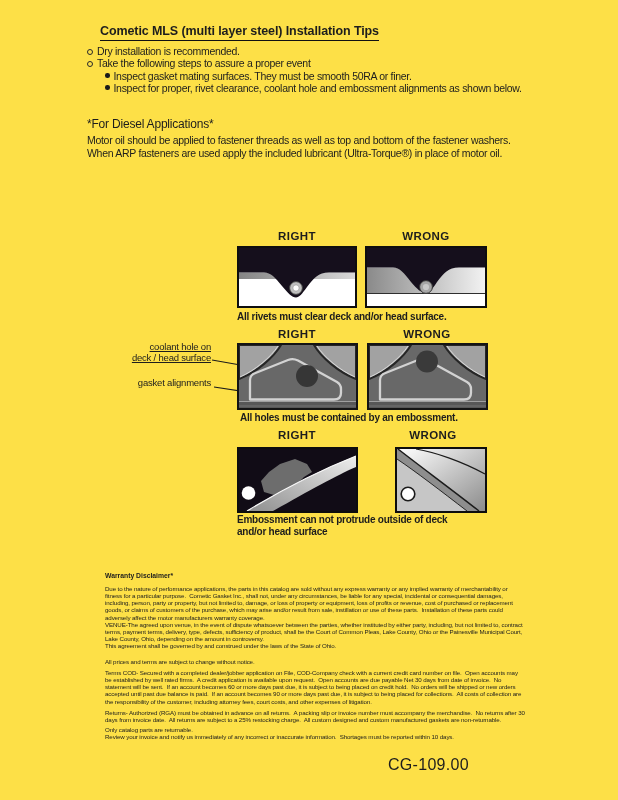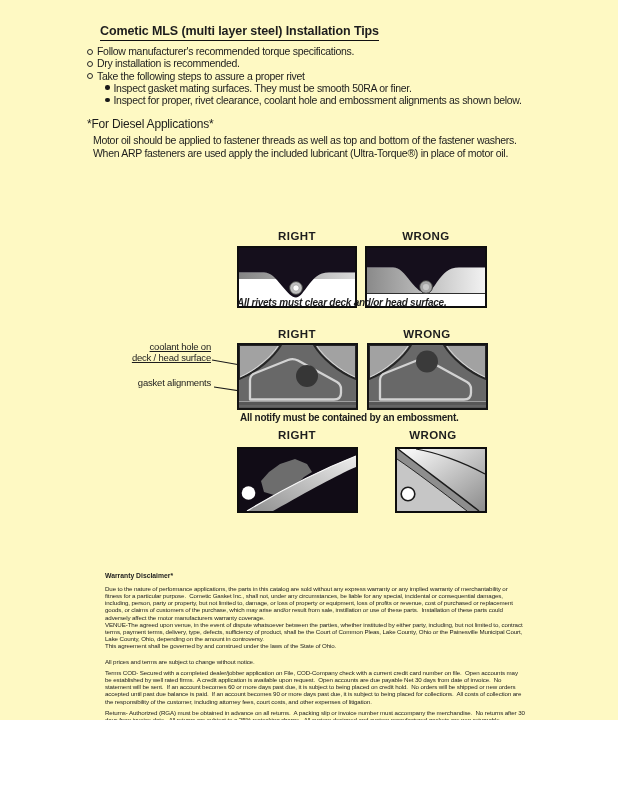--- a/index.html
+++ b/index.html
@@ -1,16 +1,16 @@
 <!DOCTYPE html>
 <html><head>
 <meta charset="utf-8">
 <style>
   html,body{margin:0;padding:0;background:#ffffff;}
-  .page{position:relative;width:618px;height:720px;background:#fef9c3;overflow:hidden;
+  .page{position:relative;width:618px;height:800px;background:#fde047;overflow:hidden;
         font-family:"Liberation Sans", sans-serif;color:#1d1d1d;}
   .abs{position:absolute;}
   .pre{white-space:pre-wrap;}
   .title{font-size:12.5px;font-weight:bold;letter-spacing:-0.1px;
          border-bottom:1.6px solid #111;padding-bottom:2px;}
   .body{font-size:10.5px;letter-spacing:-0.3px;line-height:12.9px;}
   .bullets{font-size:10.5px;letter-spacing:-0.3px;}
   .bullet-row{display:flex;align-items:flex-start;height:12.3px;}
   .bullet-row.sub{margin-left:18px;}
   .marker-open{width:4px;height:4px;border:1px solid #2a2a2a;border-radius:50%;
@@ -29,42 +29,38 @@
 </head>
 <body>
 
 <div class="page">
 
   <div class="abs title" style="left:100px;top:24px;">Cometic MLS (multi layer steel) Installation Tips</div>
 
   <div class="abs bullets" style="left:87px;top:45px;">
     <div class="bullet-row">
       <span class="marker-open"></span>
-      <span>Follow manufacturer's recommended torque specifications.</span>
+      <span>Dry installation is recommended.</span>
     </div>
     <div class="bullet-row">
       <span class="marker-open"></span>
-      <span>Dry installation is recommended.</span>
-    </div>
-    <div class="bullet-row">
-      <span class="marker-open"></span>
-      <span>Take the following steps to assure a proper rivet</span>
+      <span>Take the following steps to assure a proper event</span>
     </div>
     <div class="bullet-row sub">
       <span class="marker-solid"></span>
       <span>Inspect gasket mating surfaces.  They must be smooth 50RA or finer.</span>
     </div>
     <div class="bullet-row sub">
       <span class="marker-solid"></span>
       <span>Inspect for proper, rivet clearance, coolant hole and embossment alignments as shown below.</span>
     </div>
   </div>
 
   <div class="abs diesel-head" style="left:87px;top:117px;">*For Diesel Applications*</div>
-  <div class="abs body pre" style="left:87px;top:134px;width:470px;margin-left:6px;">Motor oil should be applied to fastener threads as well as top and bottom of the fastener washers.
+  <div class="abs body pre" style="left:87px;top:134px;width:470px;">Motor oil should be applied to fastener threads as well as top and bottom of the fastener washers.
 When ARP fasteners are used apply the included lubricant (Ultra-Torque®) in place of motor oil.</div>
 
   <div class="abs dw-header" style="left:297px;top:230px;">RIGHT</div>
   <div class="abs dw-header" style="left:426px;top:230px;">WRONG</div>
 
   <div class="abs" style="left:237px;top:246px;">
     <svg width="120" height="62" viewBox="0 0 120 62">
       <defs>
         <linearGradient id="r1a" x1="0" y1="0" x2="1" y2="0">
           <stop offset="0" stop-color="#848484"></stop>
@@ -91,21 +87,21 @@
       <rect x="0" y="0" width="122" height="62" fill="#ffffff"></rect>
       <rect x="2" y="21.5" width="118" height="26" fill="url(#r1b)"></rect>
       <path d="M2,47.5 H120" stroke="#2e2e2e" stroke-width="1"></path>
       <path d="M2,2 H120 V21.5 H94 C83,21.5 79,27 72,36 C67,43.5 64,47 60.5,47 C56.5,47 52,43 46,36 C39,27 35,21.5 28,21.5 H2 Z" fill="#150f1c"></path>
       <circle cx="61" cy="41" r="6.4" fill="#a6a6a6" stroke="#333333" stroke-width="1"></circle>
       <circle cx="61" cy="41" r="3.1" fill="#c9c9c9"></circle>
       <rect x="1" y="1" width="120" height="60" fill="none" stroke="#0e0e0e" stroke-width="2"></rect>
     </svg>
   </div>
 
-  <div class="abs caption" style="left:237px;top:297px;font-style:italic;">All rivets must clear deck and/or head surface.</div>
+  <div class="abs caption" style="left:237px;top:311px;">All rivets must clear deck and/or head surface.</div>
 
   <div class="abs dw-header" style="left:297px;top:328px;">RIGHT</div>
   <div class="abs dw-header" style="left:427px;top:328px;">WRONG</div>
 
   <div class="abs diag-label pre" style="left:101px;top:342px;text-decoration:underline;">coolant hole on
 deck / head surface</div>
   <div class="abs diag-label pre" style="left:101px;top:378px;">gasket alignments</div>
 
   <div class="abs" style="left:211px;top:348px;">
     <svg width="100" height="52" viewBox="0 0 100 52">
@@ -139,21 +135,21 @@
       <path d="M2,2 H44 C37,14 20,29 2,36 Z" fill="#a2a2a2" stroke="#262626" stroke-width="2"></path>
       <path d="M41,3 C34,14 18,27.5 3,34" stroke="#dadada" stroke-width="1" fill="none"></path>
       <path d="M119,2 H77 C84,14 101,29 119,36 Z" fill="#a2a2a2" stroke="#262626" stroke-width="2"></path>
       <path d="M80,3 C87,14 103,27.5 118,34" stroke="#dadada" stroke-width="1" fill="none"></path>
       <path d="M13,56.5 L13,37 Q13,32 18.5,30 L51,17 Q56,15 61,17.5 L100,39 Q104,41.5 104,46 L104,50 Q104,56.5 97,56.5 Z" fill="none" stroke="#d2d2d2" stroke-width="2.3" stroke-linejoin="round"></path>
       <circle cx="60" cy="18.5" r="11" fill="#3a3a3a"></circle>
       <rect x="1" y="1" width="119" height="65" fill="none" stroke="#141414" stroke-width="2"></rect>
     </svg>
   </div>
 
-  <div class="abs caption" style="left:240px;top:412px;">All notify must be contained by an embossment.</div>
+  <div class="abs caption" style="left:240px;top:412px;">All holes must be contained by an embossment.</div>
 
   <div class="abs dw-header" style="left:297px;top:429px;">RIGHT</div>
   <div class="abs dw-header" style="left:433px;top:429px;">WRONG</div>
 
   <div class="abs" style="left:237px;top:447px;">
     <svg width="121" height="66" viewBox="0 0 121 66">
       <defs>
         <linearGradient id="r3a" x1="1" y1="0" x2="0" y2="1">
           <stop offset="0" stop-color="#ededed"></stop>
             <stop offset="1" stop-color="#8f8f8f"></stop>
@@ -180,20 +176,22 @@
       <path d="M3,2 C26,20 56,42 84,64 L90,64 L90,2 Z" fill="url(#r3b)"></path>
       <path d="M3,2 C26,20 56,42 84,64 L72,64 C46,44 20,24 2,12 L2,2 Z" fill="#8e8e8e"></path>
       <path d="M2,12 C20,24 46,44 72,64" stroke="#262626" stroke-width="1" fill="none"></path>
       <path d="M3,2 C26,20 56,42 84,64" stroke="#1b1b1b" stroke-width="1.5" fill="none"></path>
       <path d="M21,2 C40,5 68,15 90,27" stroke="#1b1b1b" stroke-width="1.2" fill="none"></path>
       <circle cx="13" cy="47" r="6.8" fill="#ffffff" stroke="#1b1b1b" stroke-width="1.6"></circle>
       <rect x="1" y="1" width="90" height="64" fill="none" stroke="#0d0d0d" stroke-width="2"></rect>
     </svg>
   </div>
 
+  <div class="abs caption pre" style="left:237px;top:514px;width:250px;">Embossment can not protrude outside of deck
+and/or head surface</div>
 
   <div class="abs warranty-head" style="left:105px;top:572px;">Warranty Disclaimer*</div>
   <div class="abs warranty pre" style="left:105px;top:585px;">Due to the nature of performance applications, the parts in this catalog are sold without any express warranty or any implied warranty of merchantability or fitness for a particular purpose.  Cometic Gasket Inc., shall not, under any circumstances, be liable for any special, incidental or consequential damages, including, person, party or property, but not limited to, damage, or loss of property or equipment, loss of profits or revenue, cost of purchased or replacement goods, or claims of customers of the purchase, which may arise and/or result from sale, instillation or use of these parts.  Installation of these parts could adversely affect the motor manufacturers warranty coverage.</div>
   <div class="abs warranty pre" style="left:105px;top:621px;">VENUE-The agreed upon venue, in the event of dispute whatsoever between the parties, whether instituted by either party, including, but not limited to, contract terms, payment terms, delivery, type, defects, sufficiency of product, shall be the Court of Common Pleas, Lake County, Ohio or the Painesville Municipal Court, Lake County, Ohio, depending on the amount in controversy.
 This agreement shall be governed by and construed under the laws of the State of Ohio.</div>
   <div class="abs warranty pre" style="left:105px;top:658px;">All prices and terms are subject to change without notice.</div>
   <div class="abs warranty pre" style="left:105px;top:669px;">Terms COD- Secured with a completed dealer/jobber application on File, COD-Company check with a current credit card number on file.  Open accounts may be established by well rated firms.  A credit application is available upon request.  Open accounts are due payable Net 30 days from date of invoice.  No statement will be sent.  If an account becomes 60 or more days past due, it is subject to being placed on credit hold.  No orders will be shipped or new orders accepted until past due balance is paid.  If an account becomes 90 or more days past due, it is subject to being placed for collections.  All costs of collection are the responsibility of the customer, including attorney fees, court costs, and other expenses of litigation.</div>
   <div class="abs warranty pre" style="left:105px;top:709px;">Returns- Authorized (RGA) must be obtained in advance on all returns.  A packing slip or invoice number must accompany the merchandise.  No returns after 30 days from invoice date.  All returns are subject to a 25% restocking charge.  All custom designed and custom manufactured gaskets are non-returnable.</div>
   <div class="abs warranty pre" style="left:105px;top:726px;">Only catalog parts are returnable.
 Review your invoice and notify us immediately of any incorrect or inaccurate information.  Shortages must be reported within 10 days.</div>

